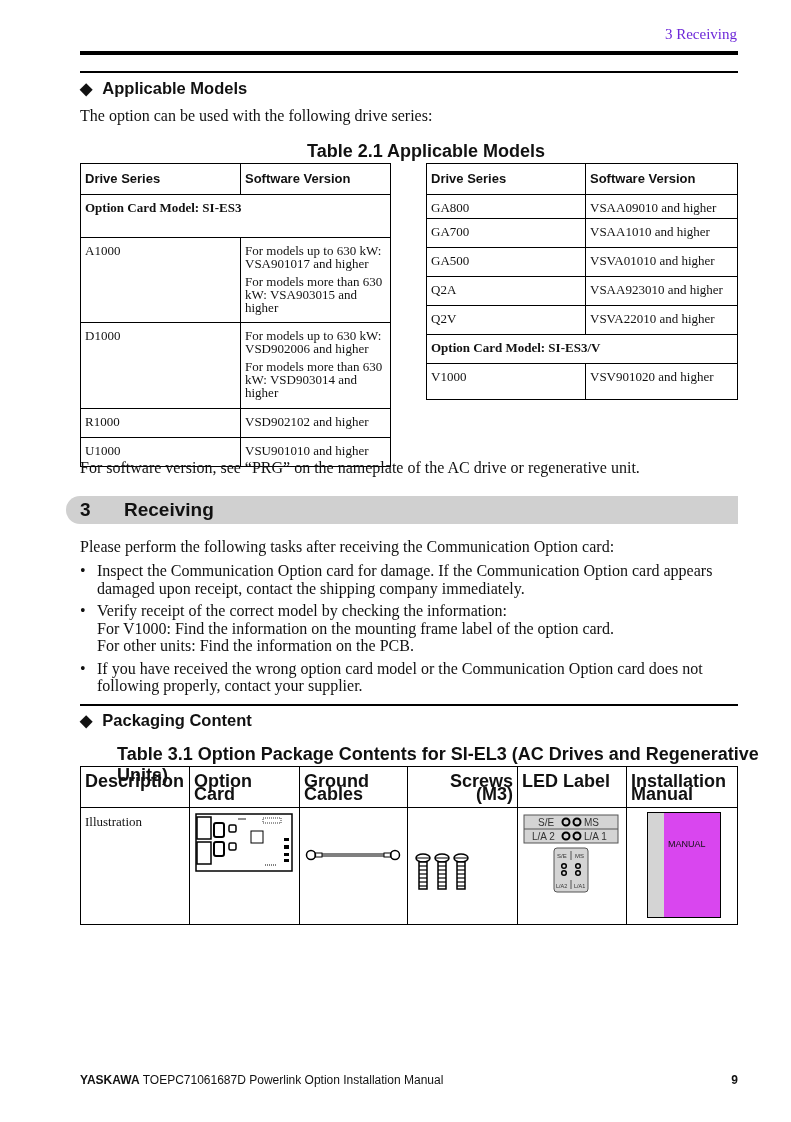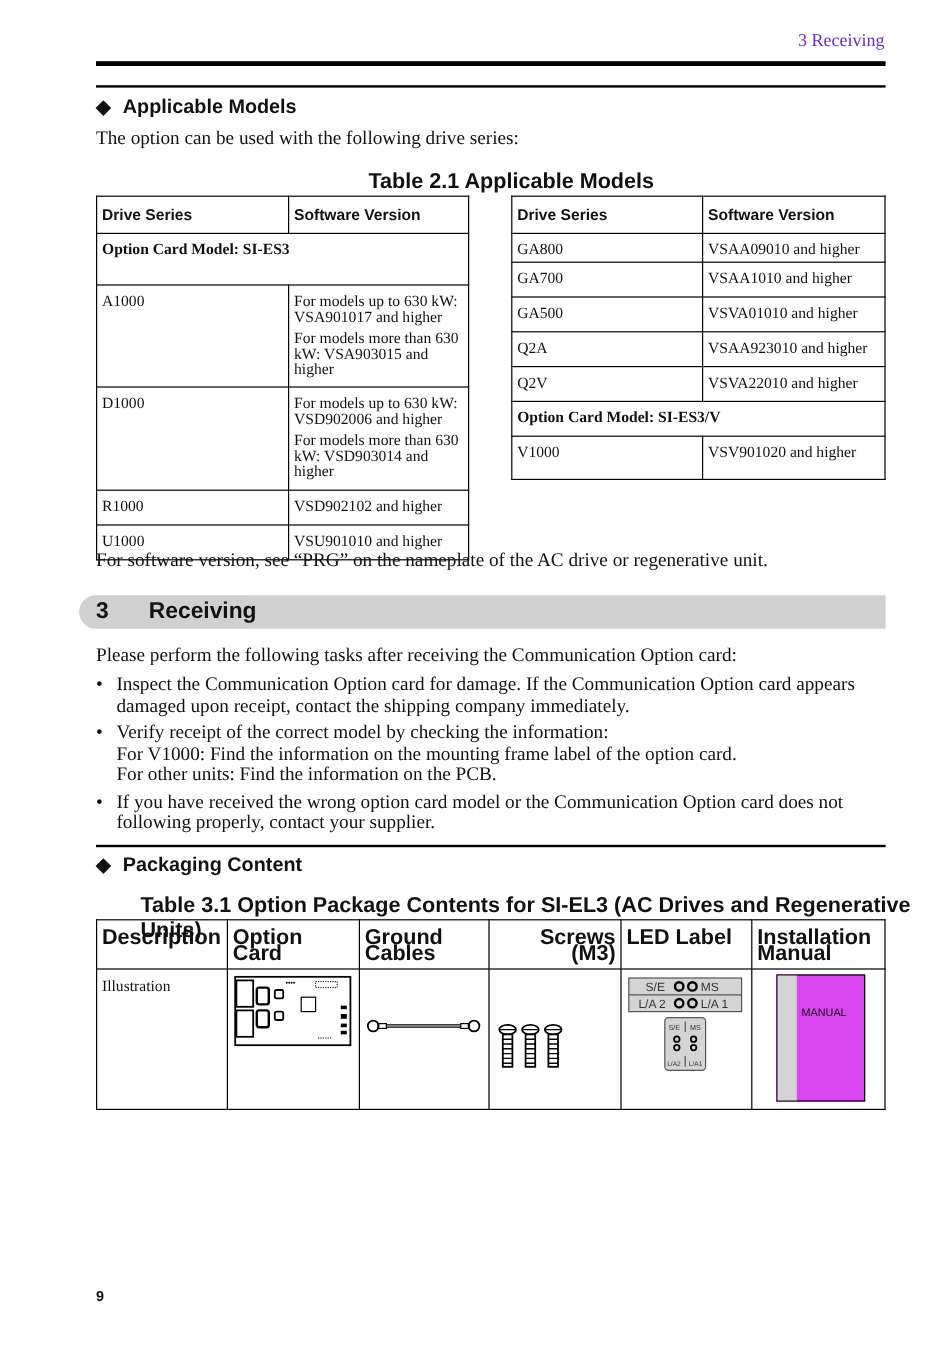--- a/index.html
+++ b/index.html
@@ -265,14 +265,18 @@
       <div style="position:absolute; left:4px; top:4px; width:74px; height:106px; border:1.5px solid #000; background:#d946ef;margin-left:16px;">
         <div style="position:absolute; left:0; top:0; width:16px; height:100%; background:#d4d4d4;"></div>
         <div style="position:absolute; left:20px; top:26px; font-family:'Liberation Sans', sans-serif; font-size:9px;">MANUAL</div>
       </div>
     </td>
   </tr>
 </tbody>
   </table>
 
 <div class="footer">
+  <span>
+    <span class="brand">YASKAWA</span>
+    <span>TOEPC71061687D Powerlink Option Installation Manual</span>
+  </span>
   <span class="pg">9</span>
 </div>
 
 </body></html>

